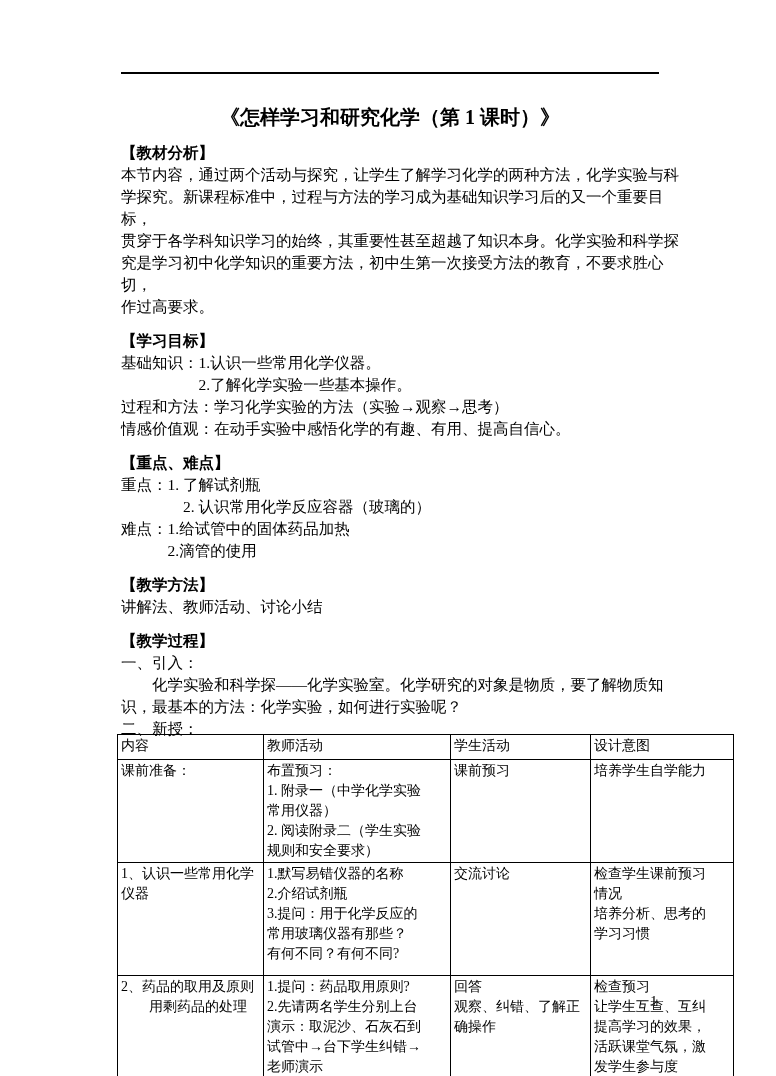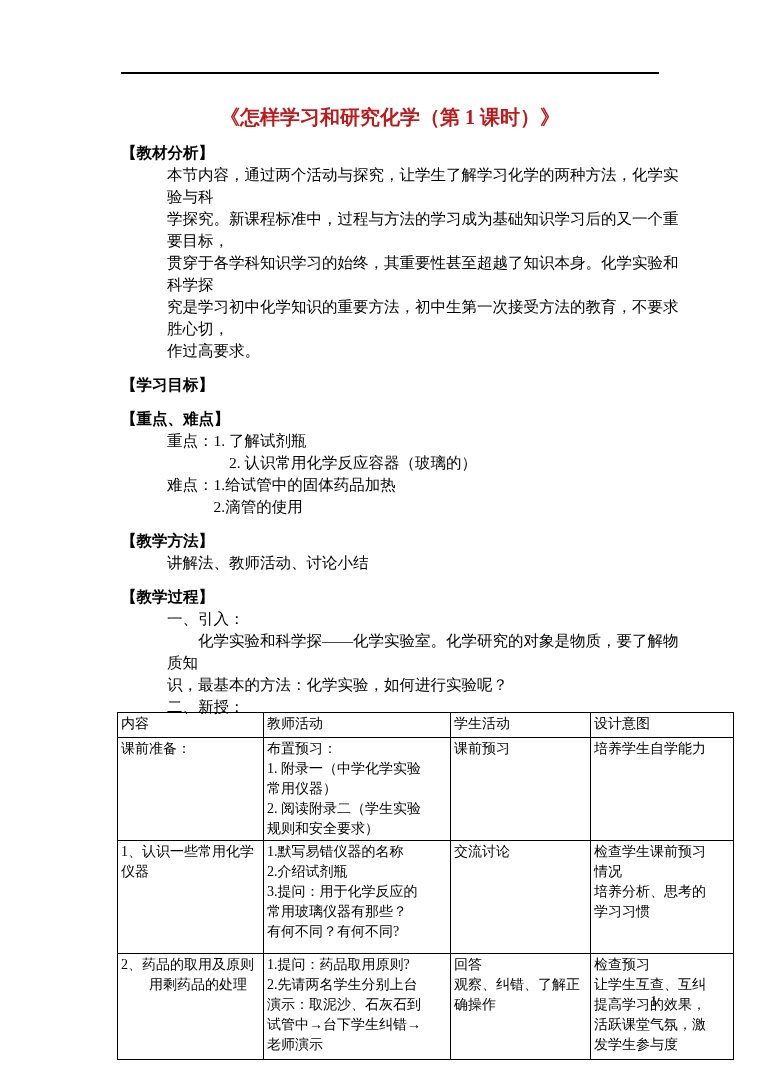--- a/index.html
+++ b/index.html
@@ -22,36 +22,35 @@
   .content {
     position:absolute;
     left:121px; top:104px;
     width:560px;
   }
   .doc-title {
     width:538px;
     text-align:center;
     font-size:20px;
     font-weight:bold;
-    color:#b91c1c;
+    color:#000000;
     line-height:26px;
     margin-bottom:2px;
   }
   .sec-heading {
     font-size:15.5px;
     font-weight:bold;
     line-height:22px;
     margin-top:12px;
     white-space:pre-line;
   }
   .sec-body {
     font-size:15.5px;
     line-height:22px;
     white-space:pre-line;
-    margin-left:46px;
   }
   table.doc-table {
     table-layout:fixed;
     border-collapse:collapse;
     width:616px;
     margin-left:-4px;
     margin-top:-6px;
   }
   table.doc-table th, table.doc-table td {
     border:1px solid #000;
@@ -88,20 +87,24 @@
     <div class="doc-title">《怎样学习和研究化学（第 1 课时）》</div>
 
     <div class="sec-heading">【教材分析】</div>
     <div class="sec-body">本节内容，通过两个活动与探究，让学生了解学习化学的两种方法，化学实验与科
 学探究。新课程标准中，过程与方法的学习成为基础知识学习后的又一个重要目标，
 贯穿于各学科知识学习的始终，其重要性甚至超越了知识本身。化学实验和科学探
 究是学习初中化学知识的重要方法，初中生第一次接受方法的教育，不要求胜心切，
 作过高要求。</div>
 
     <div class="sec-heading">【学习目标】</div>
+    <div class="sec-body">基础知识：1.认识一些常用化学仪器。
+　　　　　2.了解化学实验一些基本操作。
+过程和方法：学习化学实验的方法（实验→观察→思考）
+情感价值观：在动手实验中感悟化学的有趣、有用、提高自信心。</div>
 
     <div class="sec-heading">【重点、难点】</div>
     <div class="sec-body">重点：1. 了解试剂瓶
 　　　　2. 认识常用化学反应容器（玻璃的）
 难点：1.给试管中的固体药品加热
 　　　2.滴管的使用</div>
 
     <div class="sec-heading">【教学方法】</div>
     <div class="sec-body">讲解法、教师活动、讨论小结</div>
 

